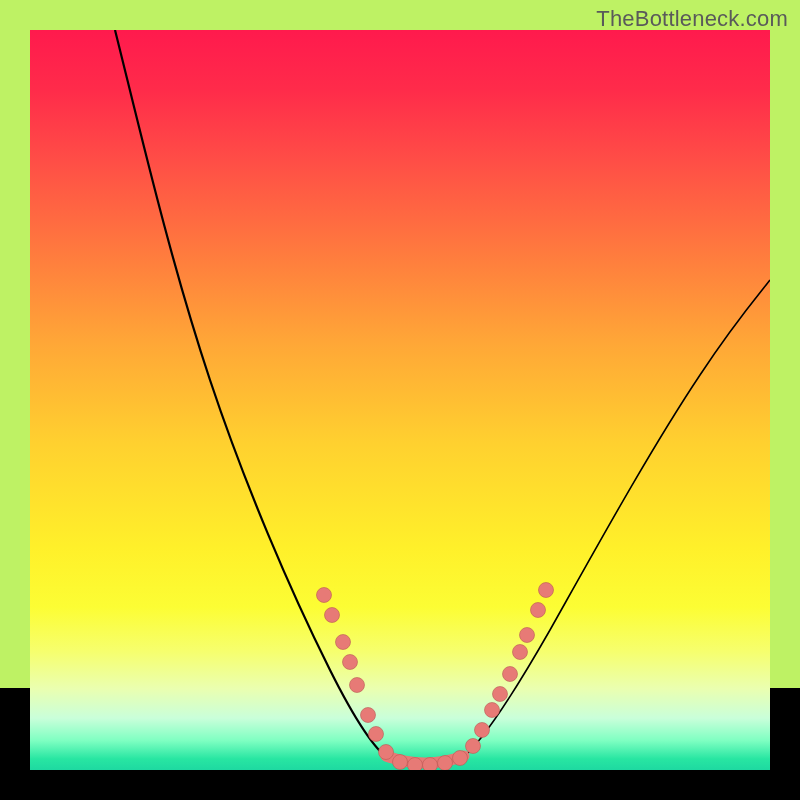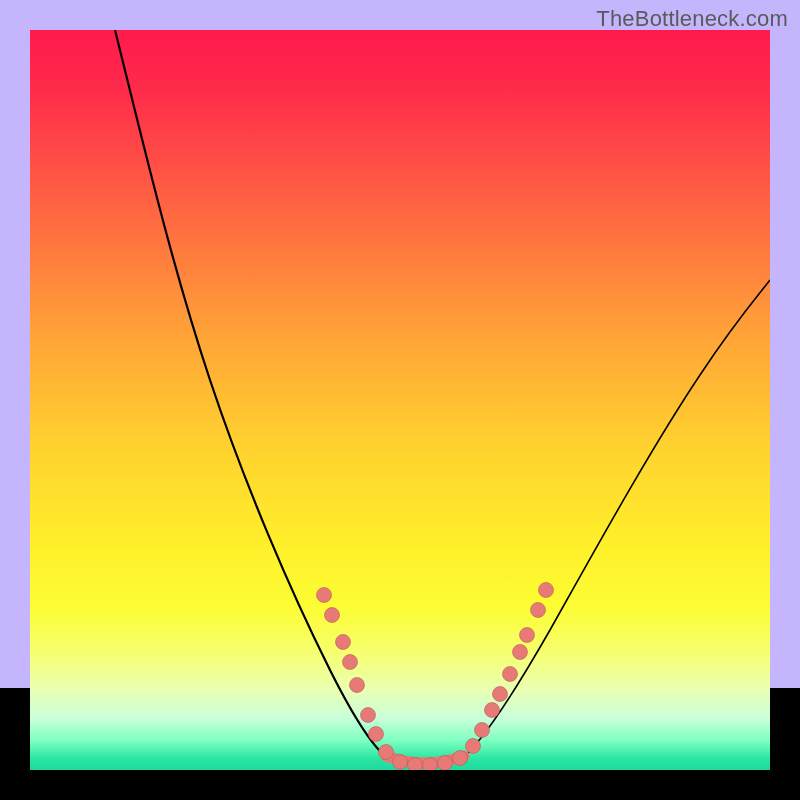--- a/index.html
+++ b/index.html
@@ -10,21 +10,21 @@
     background: #000;
     overflow: hidden;
     font-family: Arial, Helvetica, sans-serif;
   }
   .frame {
     position: absolute;
     left: 0;
     top: 0;
     width: 800px;
     height: 688px;
-    background: #c4b5fd;
+    background: #bef264;
   }
   .plot {
     position: absolute;
     left: 30px;
     top: 30px;
     width: 740px;
     height: 740px;
     overflow: hidden;
   }
   .gradient {

